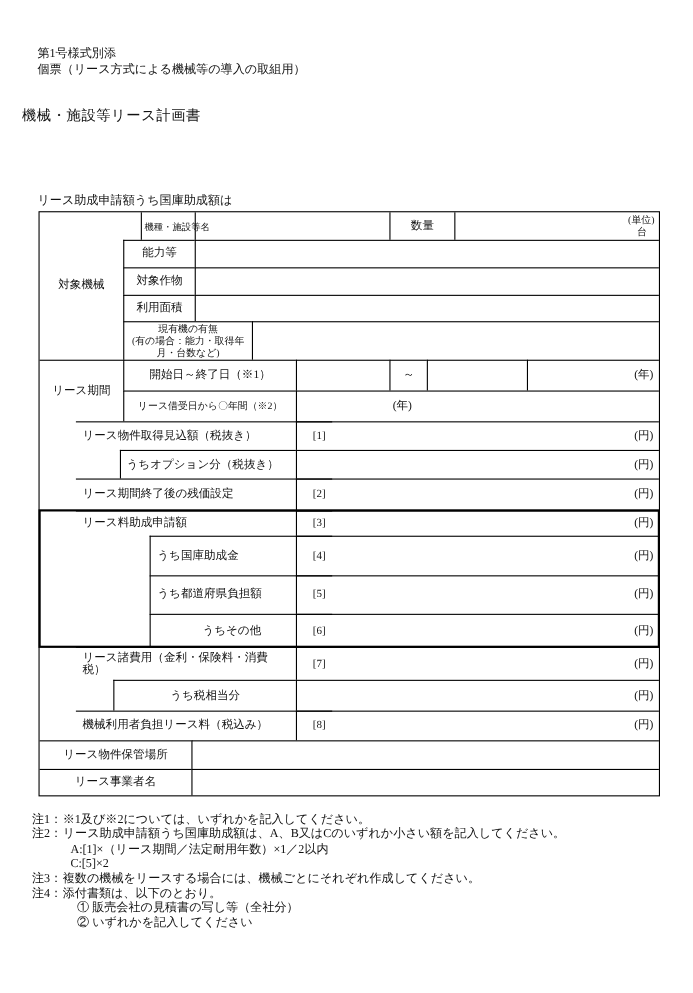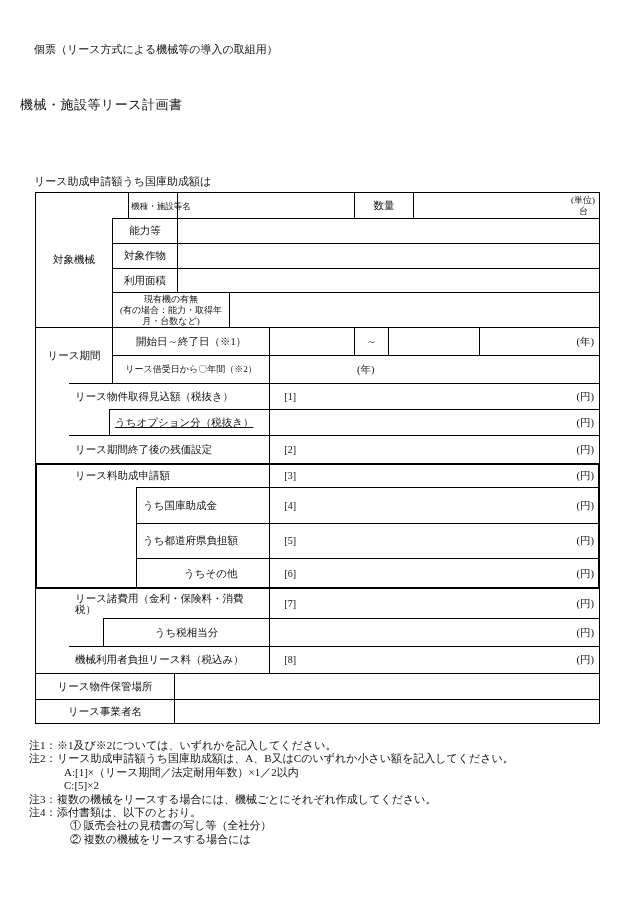--- a/index.html
+++ b/index.html
@@ -37,20 +37,21 @@
   .notes{position:absolute;left:29px;top:739px;font-size:11px;line-height:13.4px;}
   .nline{white-space:nowrap;}
   .nlabel{display:inline-block;width:28px;}
   .ind-a{margin-left:35px;}
   .ind-num{margin-left:41px;}
 </style>
 </head>
 <body>
 
 <div class="hdr">
+  <div>第1号様式別添</div>
   <div>個票（リース方式による機械等の導入の取組用）</div>
 </div>
 
 <div class="title">機械・施設等リース計画書</div>
 
 <div class="section-heading">リース助成申請額うち国庫助成額は</div>
 
 <div class="tbl">
 
   <div class="cell nt nl ctr" style="left:0;top:0;width:76px;height:134px;">対象機械</div>
@@ -85,21 +86,21 @@
   <div class="cell rgt" style="left:443px;top:134px;width:120px;height:28px;">(年)</div>
   <div class="cell ctr s9" style="left:76px;top:162px;width:157px;height:28px;">リース借受日から〇年間（※2）</div>
   <div class="cell yearleft" style="left:233px;top:162px;width:330px;height:28px;">(年)</div>
 
   <div class="cell nl sp" style="left:0;top:190px;width:233px;height:26px;">
     <span>リース物件取得見込額（税抜き）</span>
     <span class="num">[1]</span>
   </div>
   <div class="cell rgt" style="left:233px;top:190px;width:330px;height:26px;">(円)</div>
 
-  <div class="cell lft" style="left:73px;top:216px;width:160px;height:26px;text-decoration:underline;">うちオプション分（税抜き）</div>
+  <div class="cell lft" style="left:73px;top:216px;width:160px;height:26px;">うちオプション分（税抜き）</div>
   <div class="cell rgt" style="left:233px;top:216px;width:330px;height:26px;">(円)</div>
 
   <div class="cell nl sp" style="left:0;top:242px;width:233px;height:29px;">
     <span>リース期間終了後の残価設定</span>
     <span class="num">[2]</span>
   </div>
   <div class="cell rgt" style="left:233px;top:242px;width:330px;height:29px;">(円)</div>
 
   <div class="cell nl sp" style="left:0;top:271px;width:233px;height:23px;">
     <span>リース料助成申請額</span>
@@ -157,14 +158,14 @@
   </div>
   <div class="nline ind-a">A:[1]×（リース期間／法定耐用年数）×1／2以内</div>
   <div class="nline ind-a">C:[5]×2</div>
   <div class="nline">
     <span class="nlabel">注3：</span><span>複数の機械をリースする場合には、機械ごとにそれぞれ作成してください。</span>
   </div>
   <div class="nline">
     <span class="nlabel">注4：</span><span>添付書類は、以下のとおり。</span>
   </div>
   <div class="nline ind-num">① 販売会社の見積書の写し等（全社分）</div>
-  <div class="nline ind-num">② 複数の機械をリースする場合には</div>
+  <div class="nline ind-num">② いずれかを記入してください</div>
 </div>
 
 </body></html>

